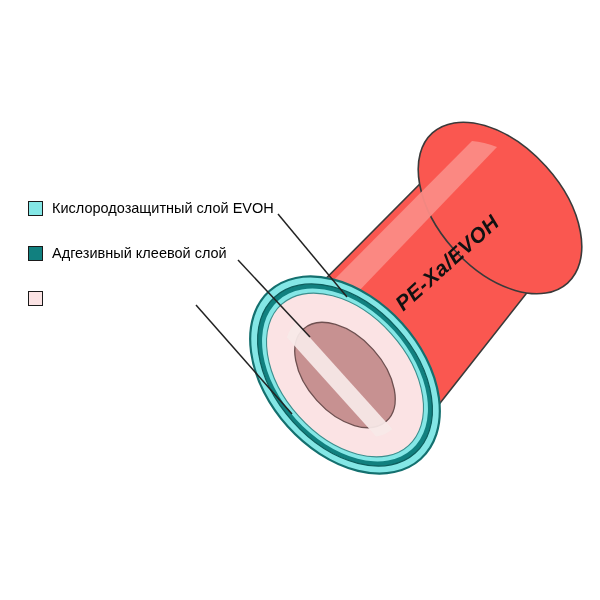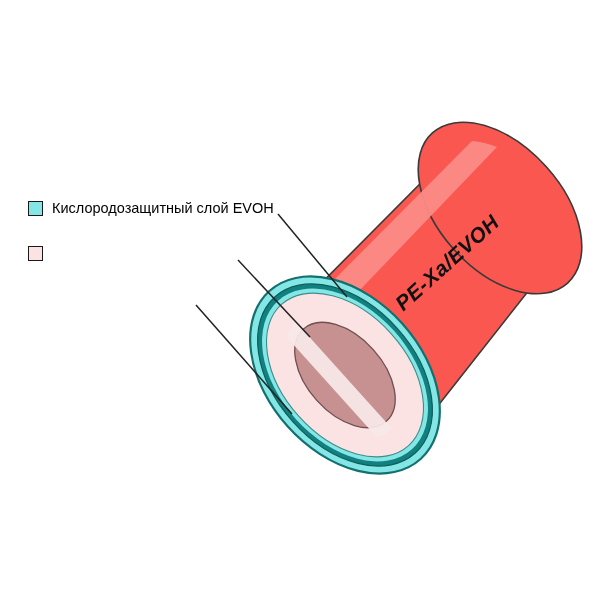--- a/index.html
+++ b/index.html
@@ -123,20 +123,24 @@
     </g>
   </svg>
 
   <div class="legend">
 
     <div class="legend-item">
       <span class="legend-swatch" style="background:#84E7E6"></span>
       <span class="legend-label">Кислородозащитный слой EVOH</span>
     </div>
 
+    <div class="legend-item">
+      <span class="legend-swatch" style="background:#11807F"></span>
+      <span class="legend-label">Адгезивный клеевой слой</span>
+    </div>
 
     <div class="legend-item">
       <span class="legend-swatch" style="background:#FBE3E4"></span>
     </div>
 
   </div>
 
 </div>
 
 </body></html>

